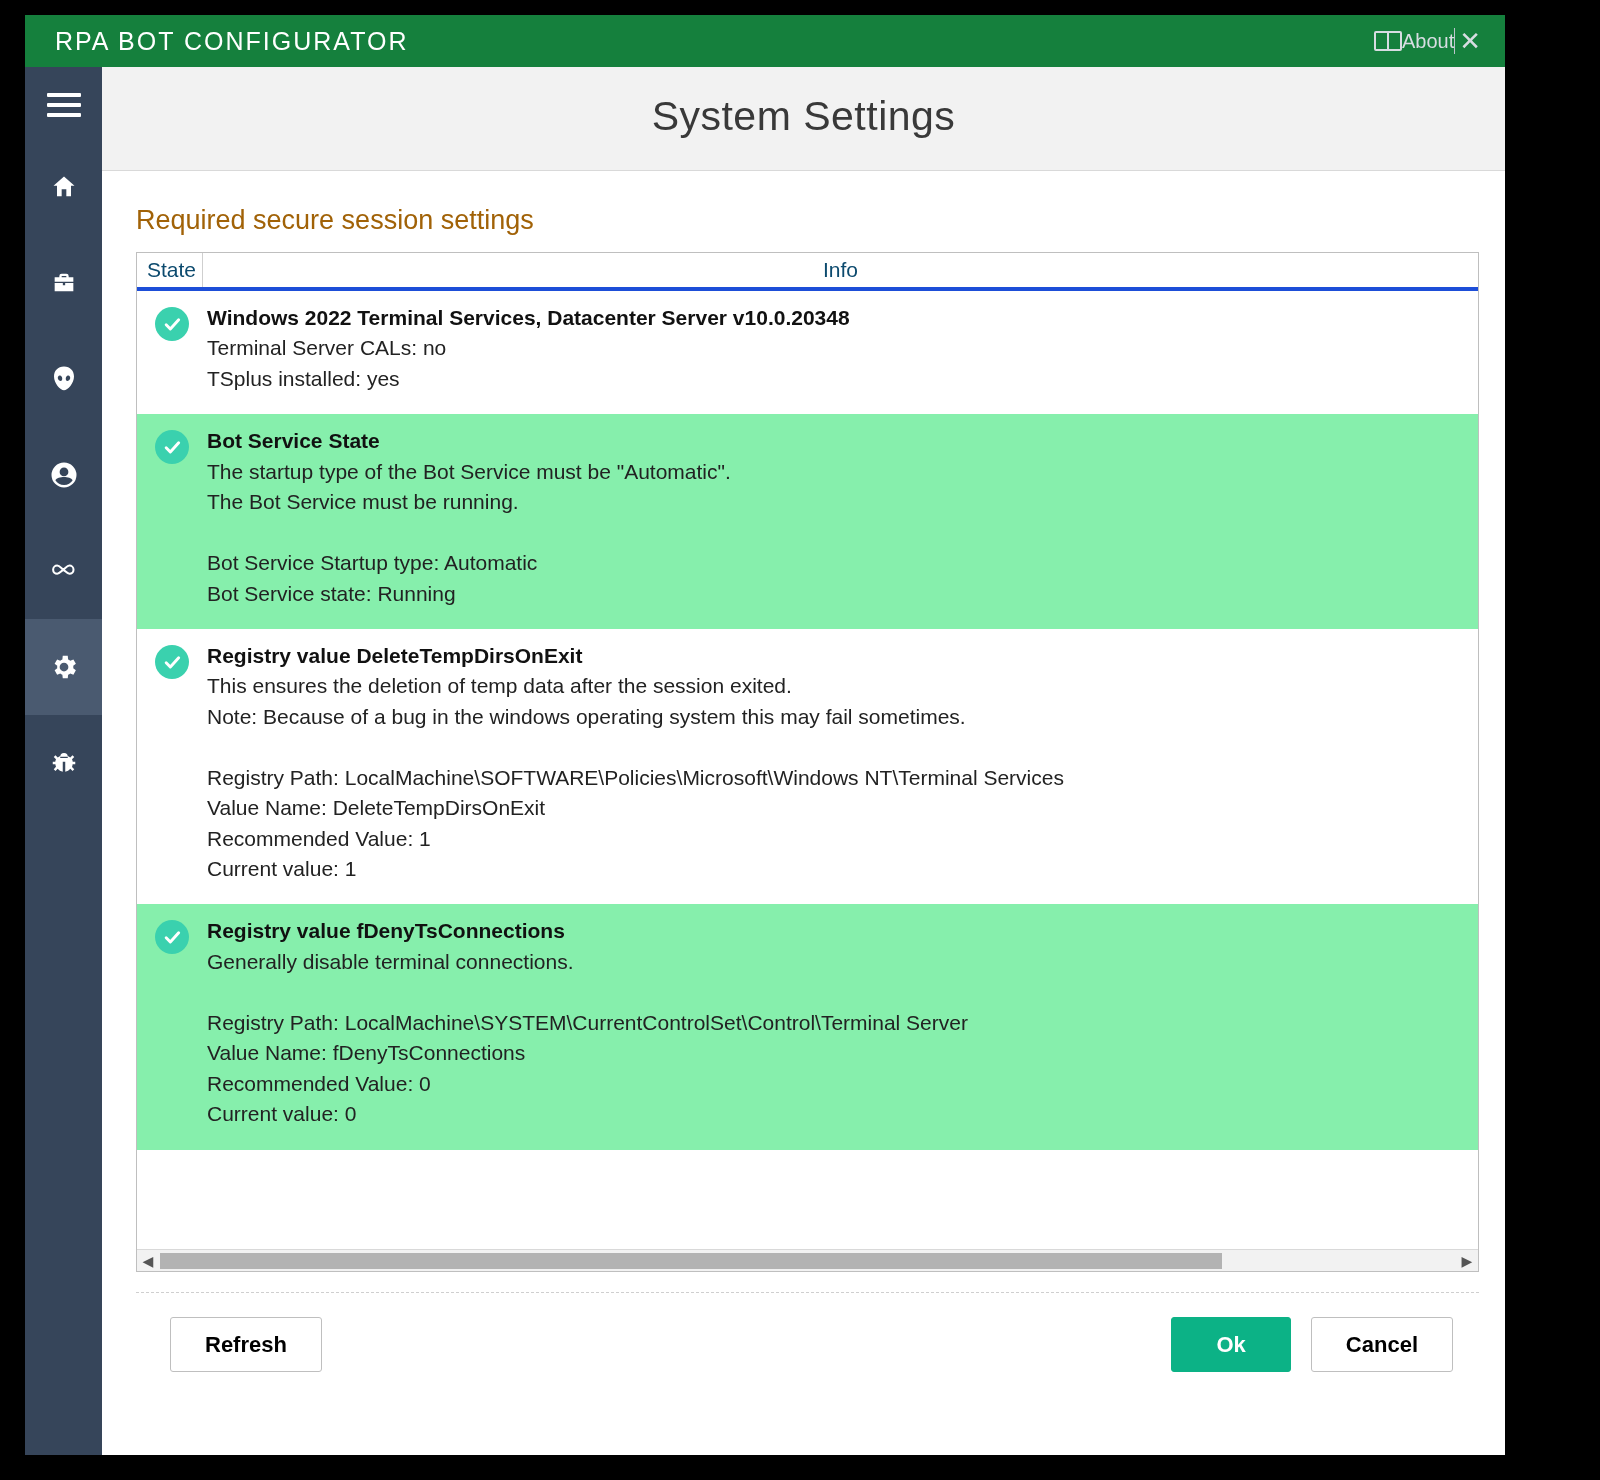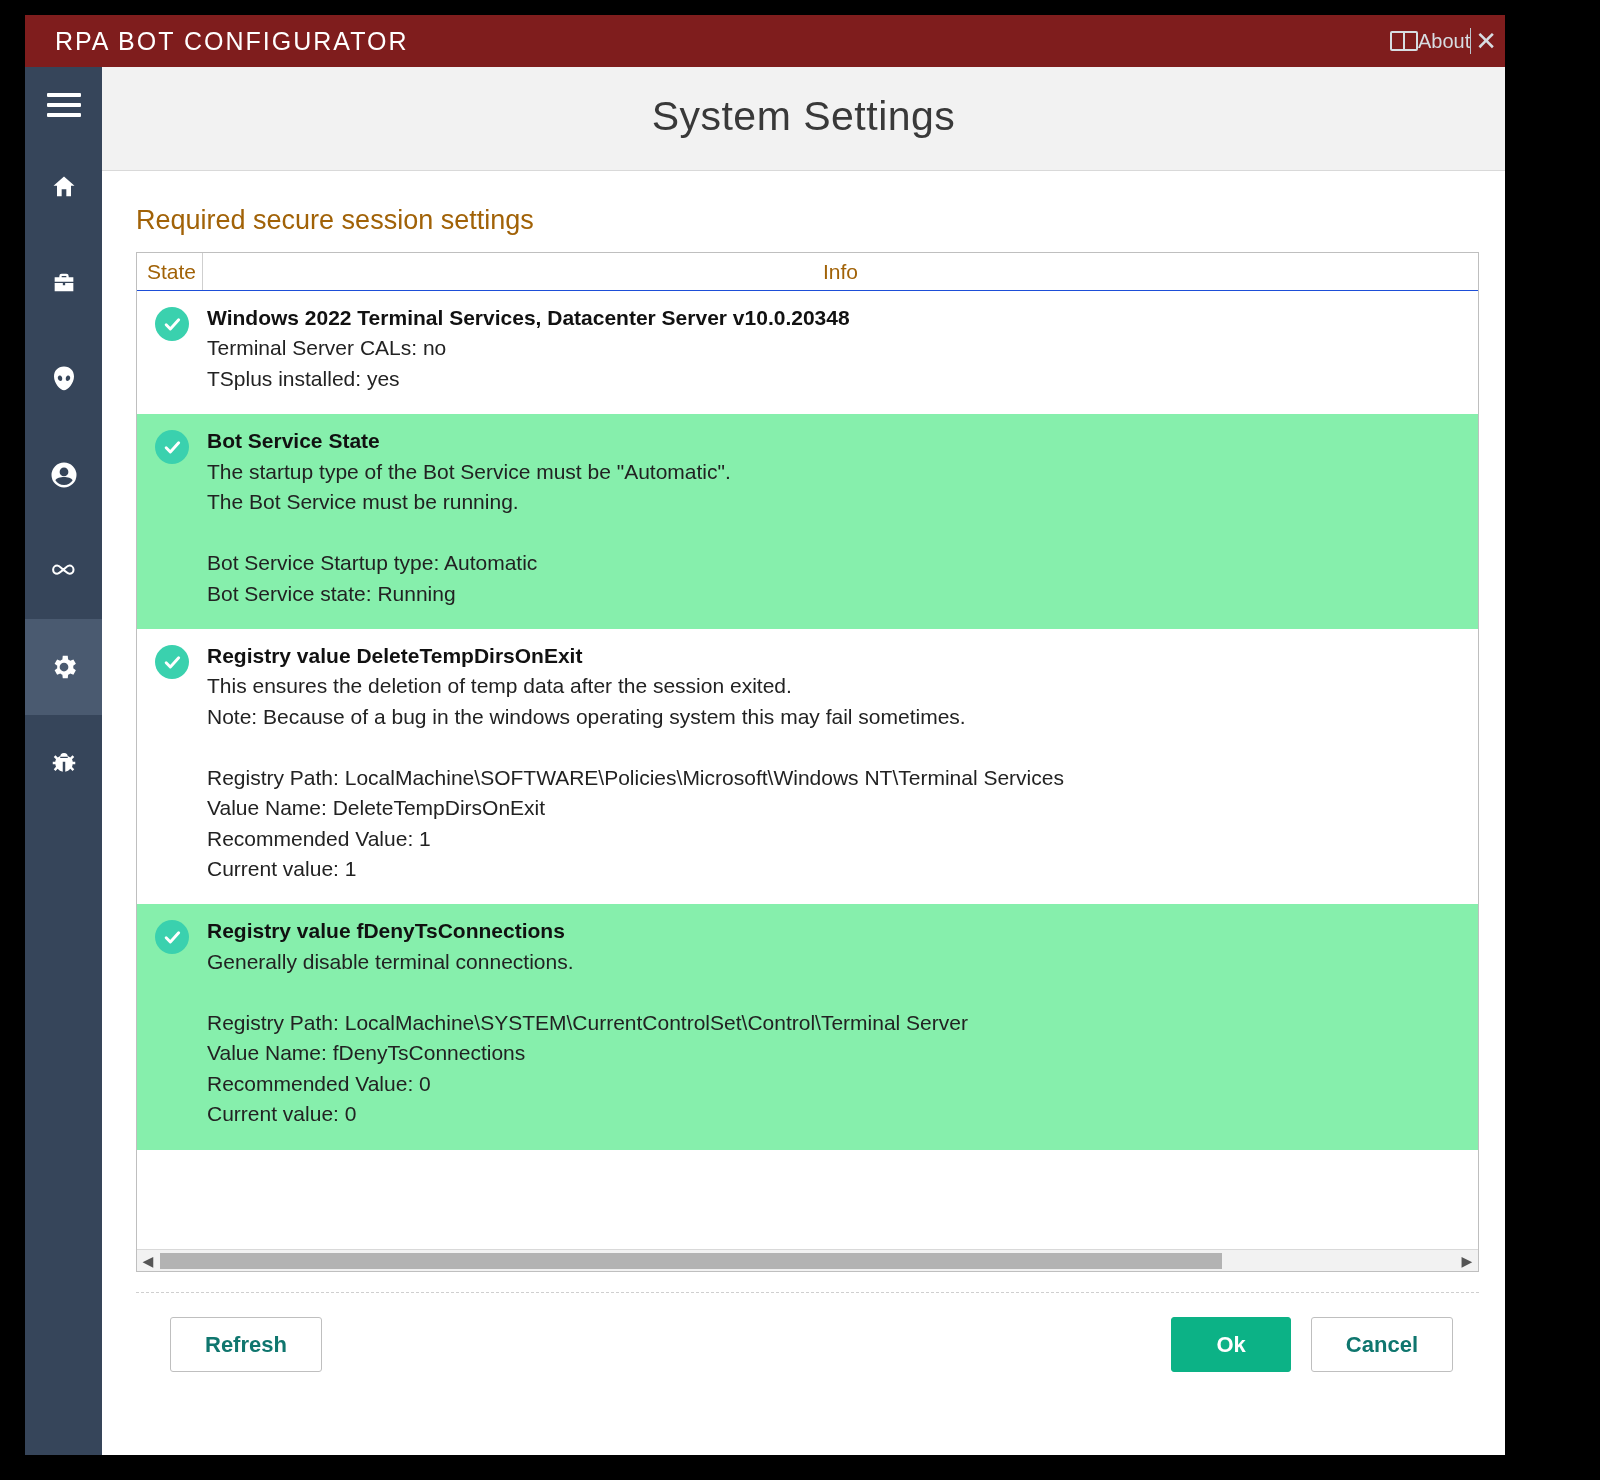--- a/index.html
+++ b/index.html
@@ -16,25 +16,25 @@
     top: 15px;
     width: 1480px;
     height: 1440px;
     background: #fff;
     display: flex;
     flex-direction: column;
     box-shadow: 0 0 20px rgba(0,0,0,0.5);
   }
   .titlebar {
     height: 52px;
-    background: #7f1d1d;
+    background: #15803d;
     color: #fff;
     display: flex;
     align-items: center;
-    padding: 0 4px 0 30px;
+    padding: 0 20px 0 30px;
     font-size: 25px;
     letter-spacing: 2px;
     font-weight: 300;
   }
   .titlebar .spacer { flex: 1; }
   .titlebar .about-area {
     display: flex;
     align-items: center;
     color: #d7dde2;
     font-size: 20px;
@@ -128,24 +128,24 @@
   }
   .table-wrap {
     border: 1px solid #bfbfbf;
     display: flex;
     flex-direction: column;
     height: 1020px;
     position: relative;
   }
   .thead {
     display: flex;
-    border-bottom: 1px solid #1d4ed8;
+    border-bottom: 4px solid #1d4ed8;
     background: #fff;
     font-size: 21px;
-    color: #a16207;
+    color: #0c4a6e;
     height: 38px;
     align-items: center;
   }
   .thead .col-state {
     width: 66px;
     padding-left: 10px;
     border-right: 1px solid #cfcfcf;
     height: 100%;
     display:flex; align-items:center;
   }
@@ -219,21 +219,21 @@
     display: flex;
     align-items: center;
   }
   .footer .spacer { flex:1; }
   .btn {
     height: 55px;
     padding: 0 34px;
     font-size: 22px;
     border: 1px solid #bfbfbf;
     background: #fff;
-    color: #0f766e;
+    color: #000000;
     border-radius: 3px;
     cursor: pointer;
     font-family: inherit;
   }
   .btn.refresh { font-weight: 700; }
   .btn.ok {
     background: #0cb286;
     border-color: #0cb286;
     color: #fff;
     font-weight: 700;

